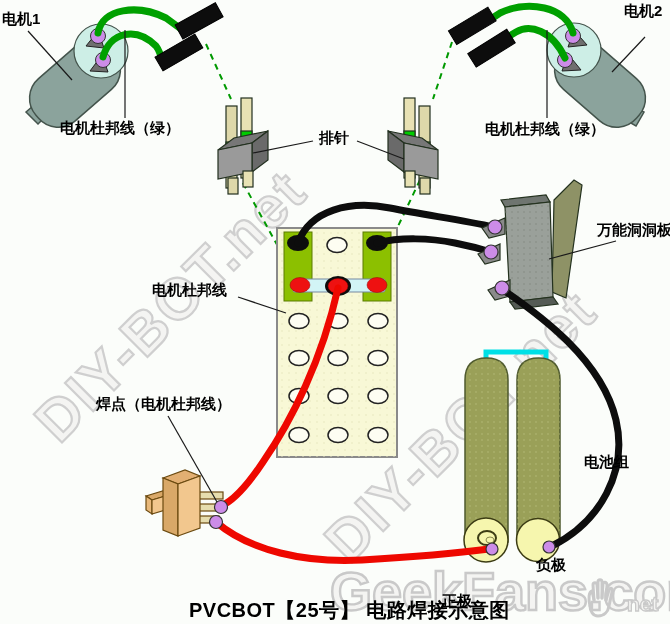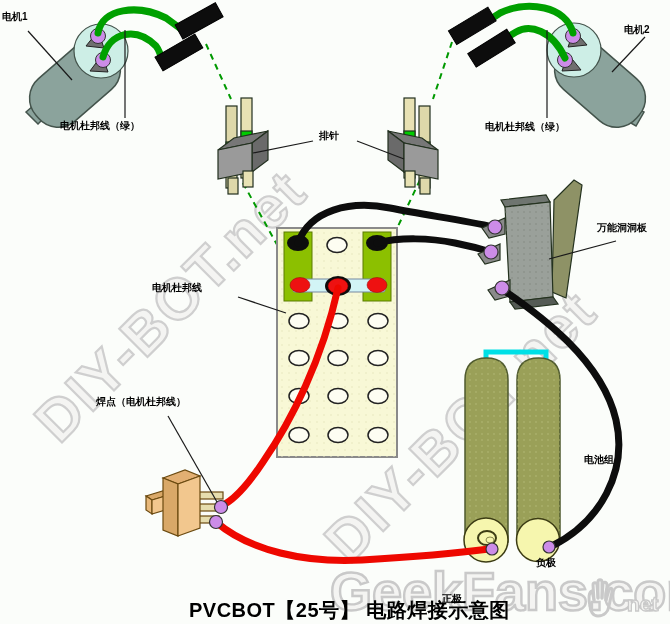--- a/index.html
+++ b/index.html
@@ -16,21 +16,21 @@
   }
   .wm-diag{ width:430px; text-align:center; font-size:58px; transform:rotate(-45deg); }
   #wm1{ left:-45px; top:272px; }
   #wm2{ left:245px; top:392px; }
   #wm3{ left:330px; top:560px; font-size:54px; letter-spacing:0; -webkit-text-stroke:2.4px #c9c9c9; }
   #wm-net{ left:627px; top:592px; font-size:21px; -webkit-text-stroke:1.3px #c9c9c9; letter-spacing:0; }
   #wm-hand{ position:absolute; left:578px; top:576px; z-index:1; }
   #diagram{ position:absolute; left:0; top:0; z-index:2; }
   .lbl{
     position:absolute; z-index:3; white-space:nowrap;
-    font-weight:bold; font-size:10px; color:#000;
+    font-weight:bold; font-size:15px; color:#000;
   }
   #title-label{ font-size:20px; letter-spacing:0.5px; }
 </style>
 </head>
 <body>
 
 <div id="stage">
 
   <div id="wm1" class="wm wm-diag">DIY-BOT.net</div>
   <div id="wm2" class="wm wm-diag">DIY-BOT.net</div>
@@ -217,21 +217,21 @@
       <path d="M547,118 L547,30"></path>
       <path d="M313,141 L253,153"></path>
       <path d="M357,141 L404,159"></path>
       <path d="M238,297 L286,313"></path>
       <path d="M616,241 L549,259"></path>
       <path d="M168,416 L217,502"></path>
     </g>
   </svg>
 
   <div class="lbl" style="left:2px;top:10px">电机1</div>
-  <div class="lbl" style="left:624px;top:23px">电机2</div>
+  <div class="lbl" style="left:624px;top:2px">电机2</div>
   <div class="lbl" style="left:60px;top:119px">电机杜邦线（绿）</div>
   <div class="lbl" style="left:485px;top:120px">电机杜邦线（绿）</div>
   <div class="lbl" style="left:319px;top:129px">排针</div>
   <div class="lbl" style="left:152px;top:281px">电机杜邦线</div>
   <div class="lbl" style="left:597px;top:221px">万能洞洞板</div>
   <div class="lbl" style="left:96px;top:395px">焊点（电机杜邦线）</div>
   <div class="lbl" style="left:584px;top:453px">电池组</div>
   <div class="lbl" style="left:442px;top:592px">正极</div>
   <div class="lbl" style="left:536px;top:556px">负极</div>
   <div class="lbl" id="title-label" style="left:189px;top:597px">PVCBOT【25号】  电路焊接示意图</div>

